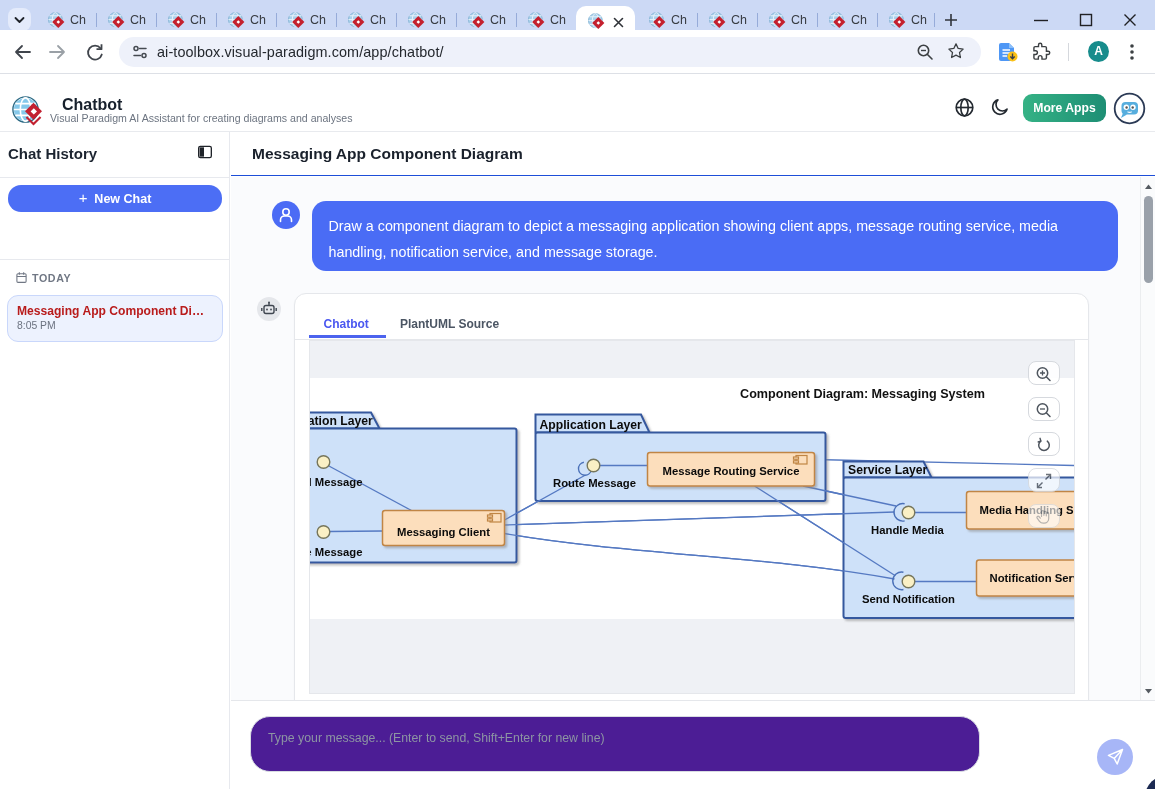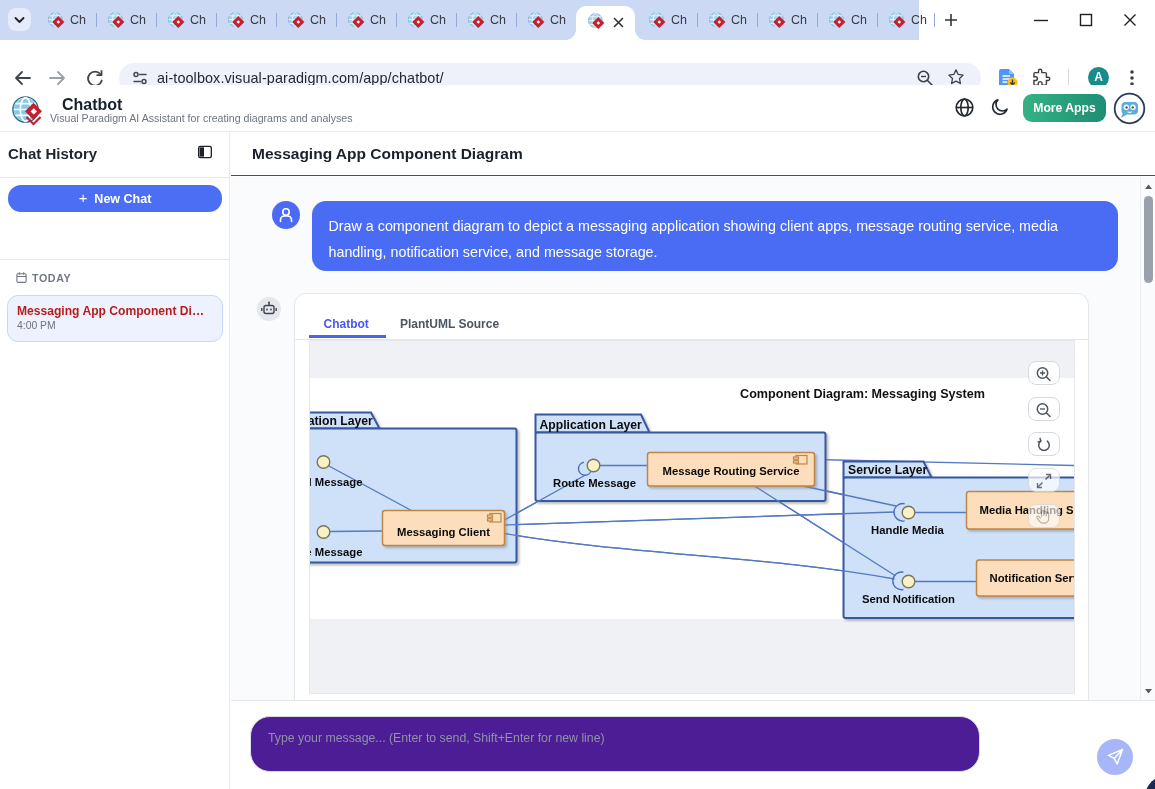--- a/index.html
+++ b/index.html
@@ -1,31 +1,31 @@
 <!DOCTYPE html>
 <html><head>
 <meta charset="utf-8">
 <style>
   * { margin:0; padding:0; box-sizing:border-box; }
   html,body { width:1155px; height:789px; overflow:hidden; font-family:"Liberation Sans",sans-serif; background:#fff; }
   #win { position:absolute; left:0; top:0; width:1155px; height:789px; }
   .abs { position:absolute; }
 
   
-  #tabbar { position:absolute; left:0; top:0; width:919px; height:40px; background:#ccd9f5; }
+  #tabbar { position:absolute; left:0; top:0; width:1155px; height:40px; background:#ccd9f5; }
   .tab { position:absolute; top:10px; height:22px; }
   .tabtxt { position:absolute; top:3px; font-size:12.5px; color:#383c42; }
   .tabsep { position:absolute; top:13px; width:1px; height:14px; background:#96abd9; }
   #activetab { position:absolute; left:576px; top:6px; width:59px; height:34px; background:#fff; border-radius:10px 10px 0 0; }
   #activetab:before, #activetab:after { content:""; position:absolute; bottom:0; width:10px; height:10px; }
   #activetab:before { left:-10px; background:radial-gradient(circle 10px at 0 0, transparent 9.5px, #fff 10px); }
   #activetab:after { right:-10px; background:radial-gradient(circle 10px at 100% 0, transparent 9.5px, #fff 10px); }
 
   
-  #toolbar { position:absolute; left:0; top:56px; width:1155px; height:44px; background:#fff; border-bottom:1px solid #dde0e6; }
+  #toolbar { position:absolute; left:0; top:30px; width:1155px; height:44px; background:#fff; border-bottom:1px solid #dde0e6; }
   #urlpill { position:absolute; left:119px; top:7px; width:862px; height:30px; background:#eef1fa; border-radius:15px; }
   #urltext { position:absolute; left:38px; top:7px; font-size:14.4px; color:#24282e; letter-spacing:0.1px; }
 
   
   #appheader { position:absolute; left:0; top:85px; width:1155px; height:47px; background:#fff; border-bottom:1px solid #e8eaee; }
   #apptitle { position:absolute; left:62px; top:11px; font-size:16px; font-weight:bold; color:#17202c; }
   #appsub { position:absolute; left:50px; top:27px; font-size:10.6px; color:#6c7480; }
   #moreapps { position:absolute; left:1023px; top:9px; width:83px; height:28px; border-radius:9px; background:linear-gradient(90deg,#35b285,#1d8e74); color:#fff; font-size:12.2px; font-weight:bold; text-align:center; line-height:28px; }
 
   
@@ -389,21 +389,21 @@
     </div>
     <div id="newchat"><span style="font-weight:400;font-size:15px;">+</span>&nbsp;&nbsp;New Chat</div>
     <div id="sbsep"></div>
     <svg class="abs" style="left:15px;top:139px;" width="13" height="13" viewBox="0 0 24 24">
       <rect x="3.5" y="5" width="17" height="16" rx="2" fill="none" stroke="#707784" stroke-width="2"></rect>
       <path d="M3.5 10 H20.5 M8 2.5 V7 M16 2.5 V7" stroke="#707784" stroke-width="2"></path>
     </svg>
     <div id="today">TODAY</div>
     <div id="chatitem">
       <div class="t">Messaging App Component Di…</div>
-      <div class="d">4:00 PM</div>
+      <div class="d">8:05 PM</div>
     </div>
   </div>
 
   <div id="titlebar">
       <div id="maintitle">Messaging App Component Diagram</div>
     </div>
 
   <div id="chatarea">
     <div id="useravatar">
       <svg width="28" height="28" viewBox="0 0 28 28">

